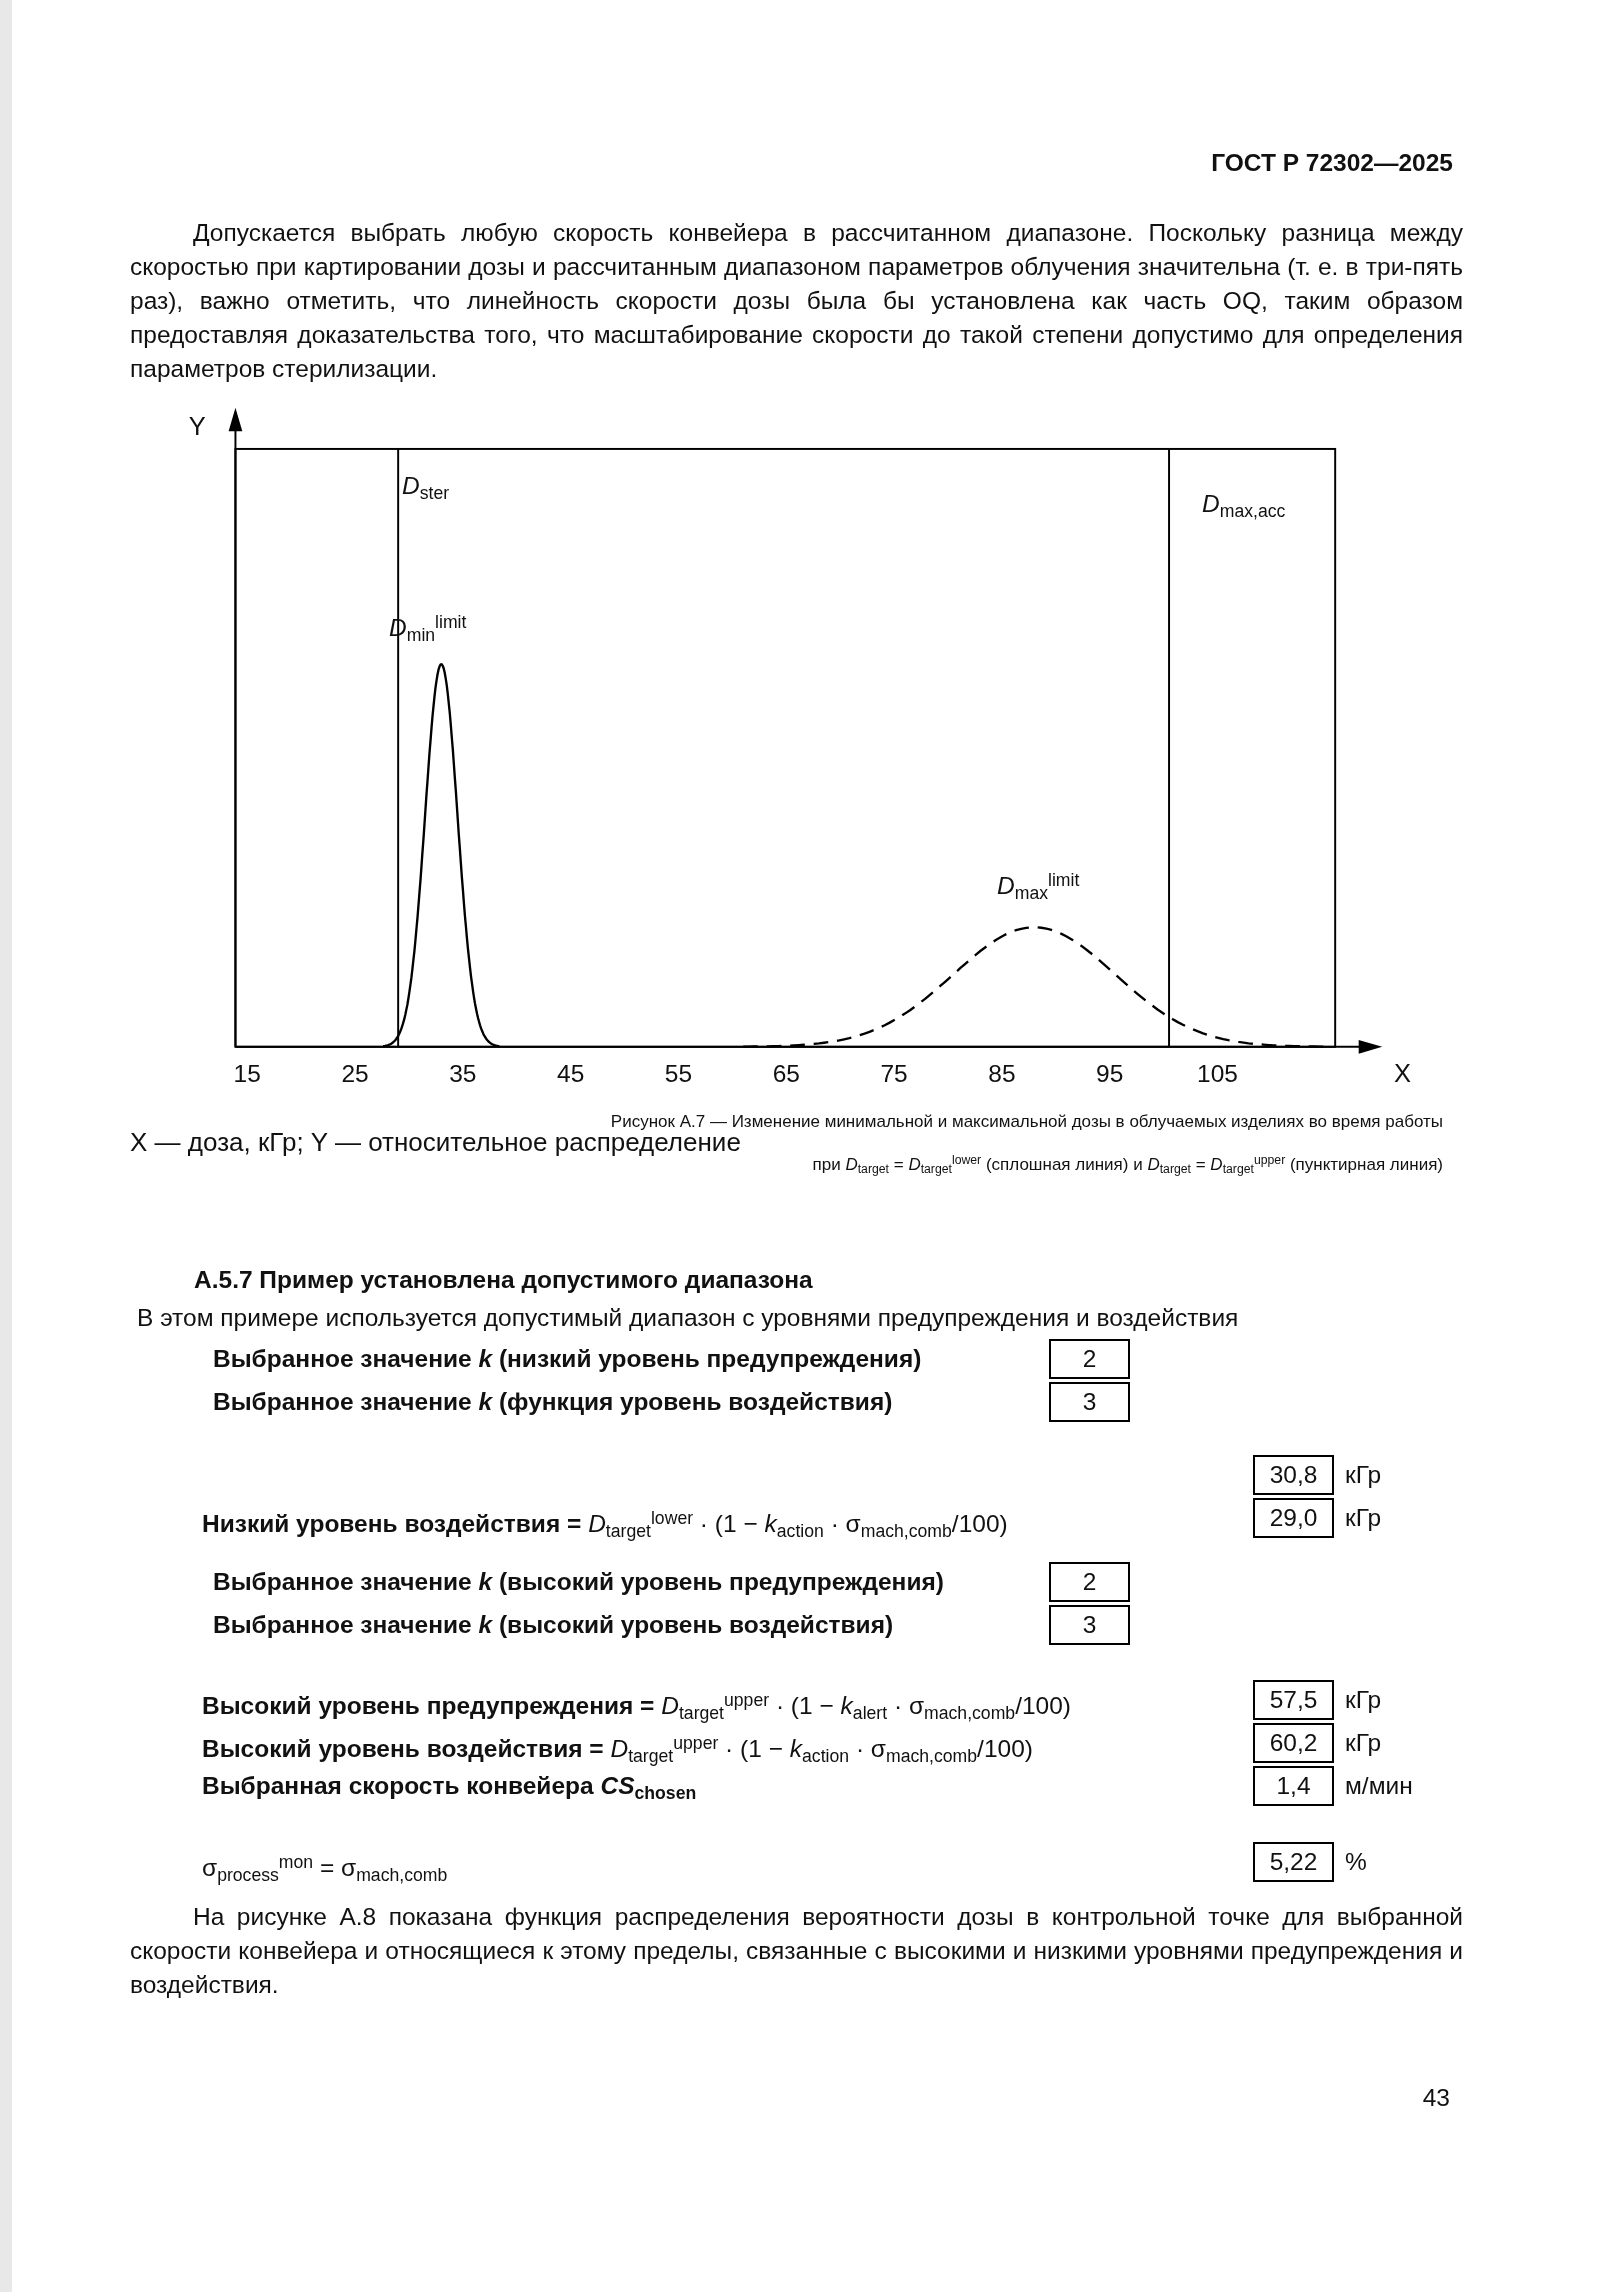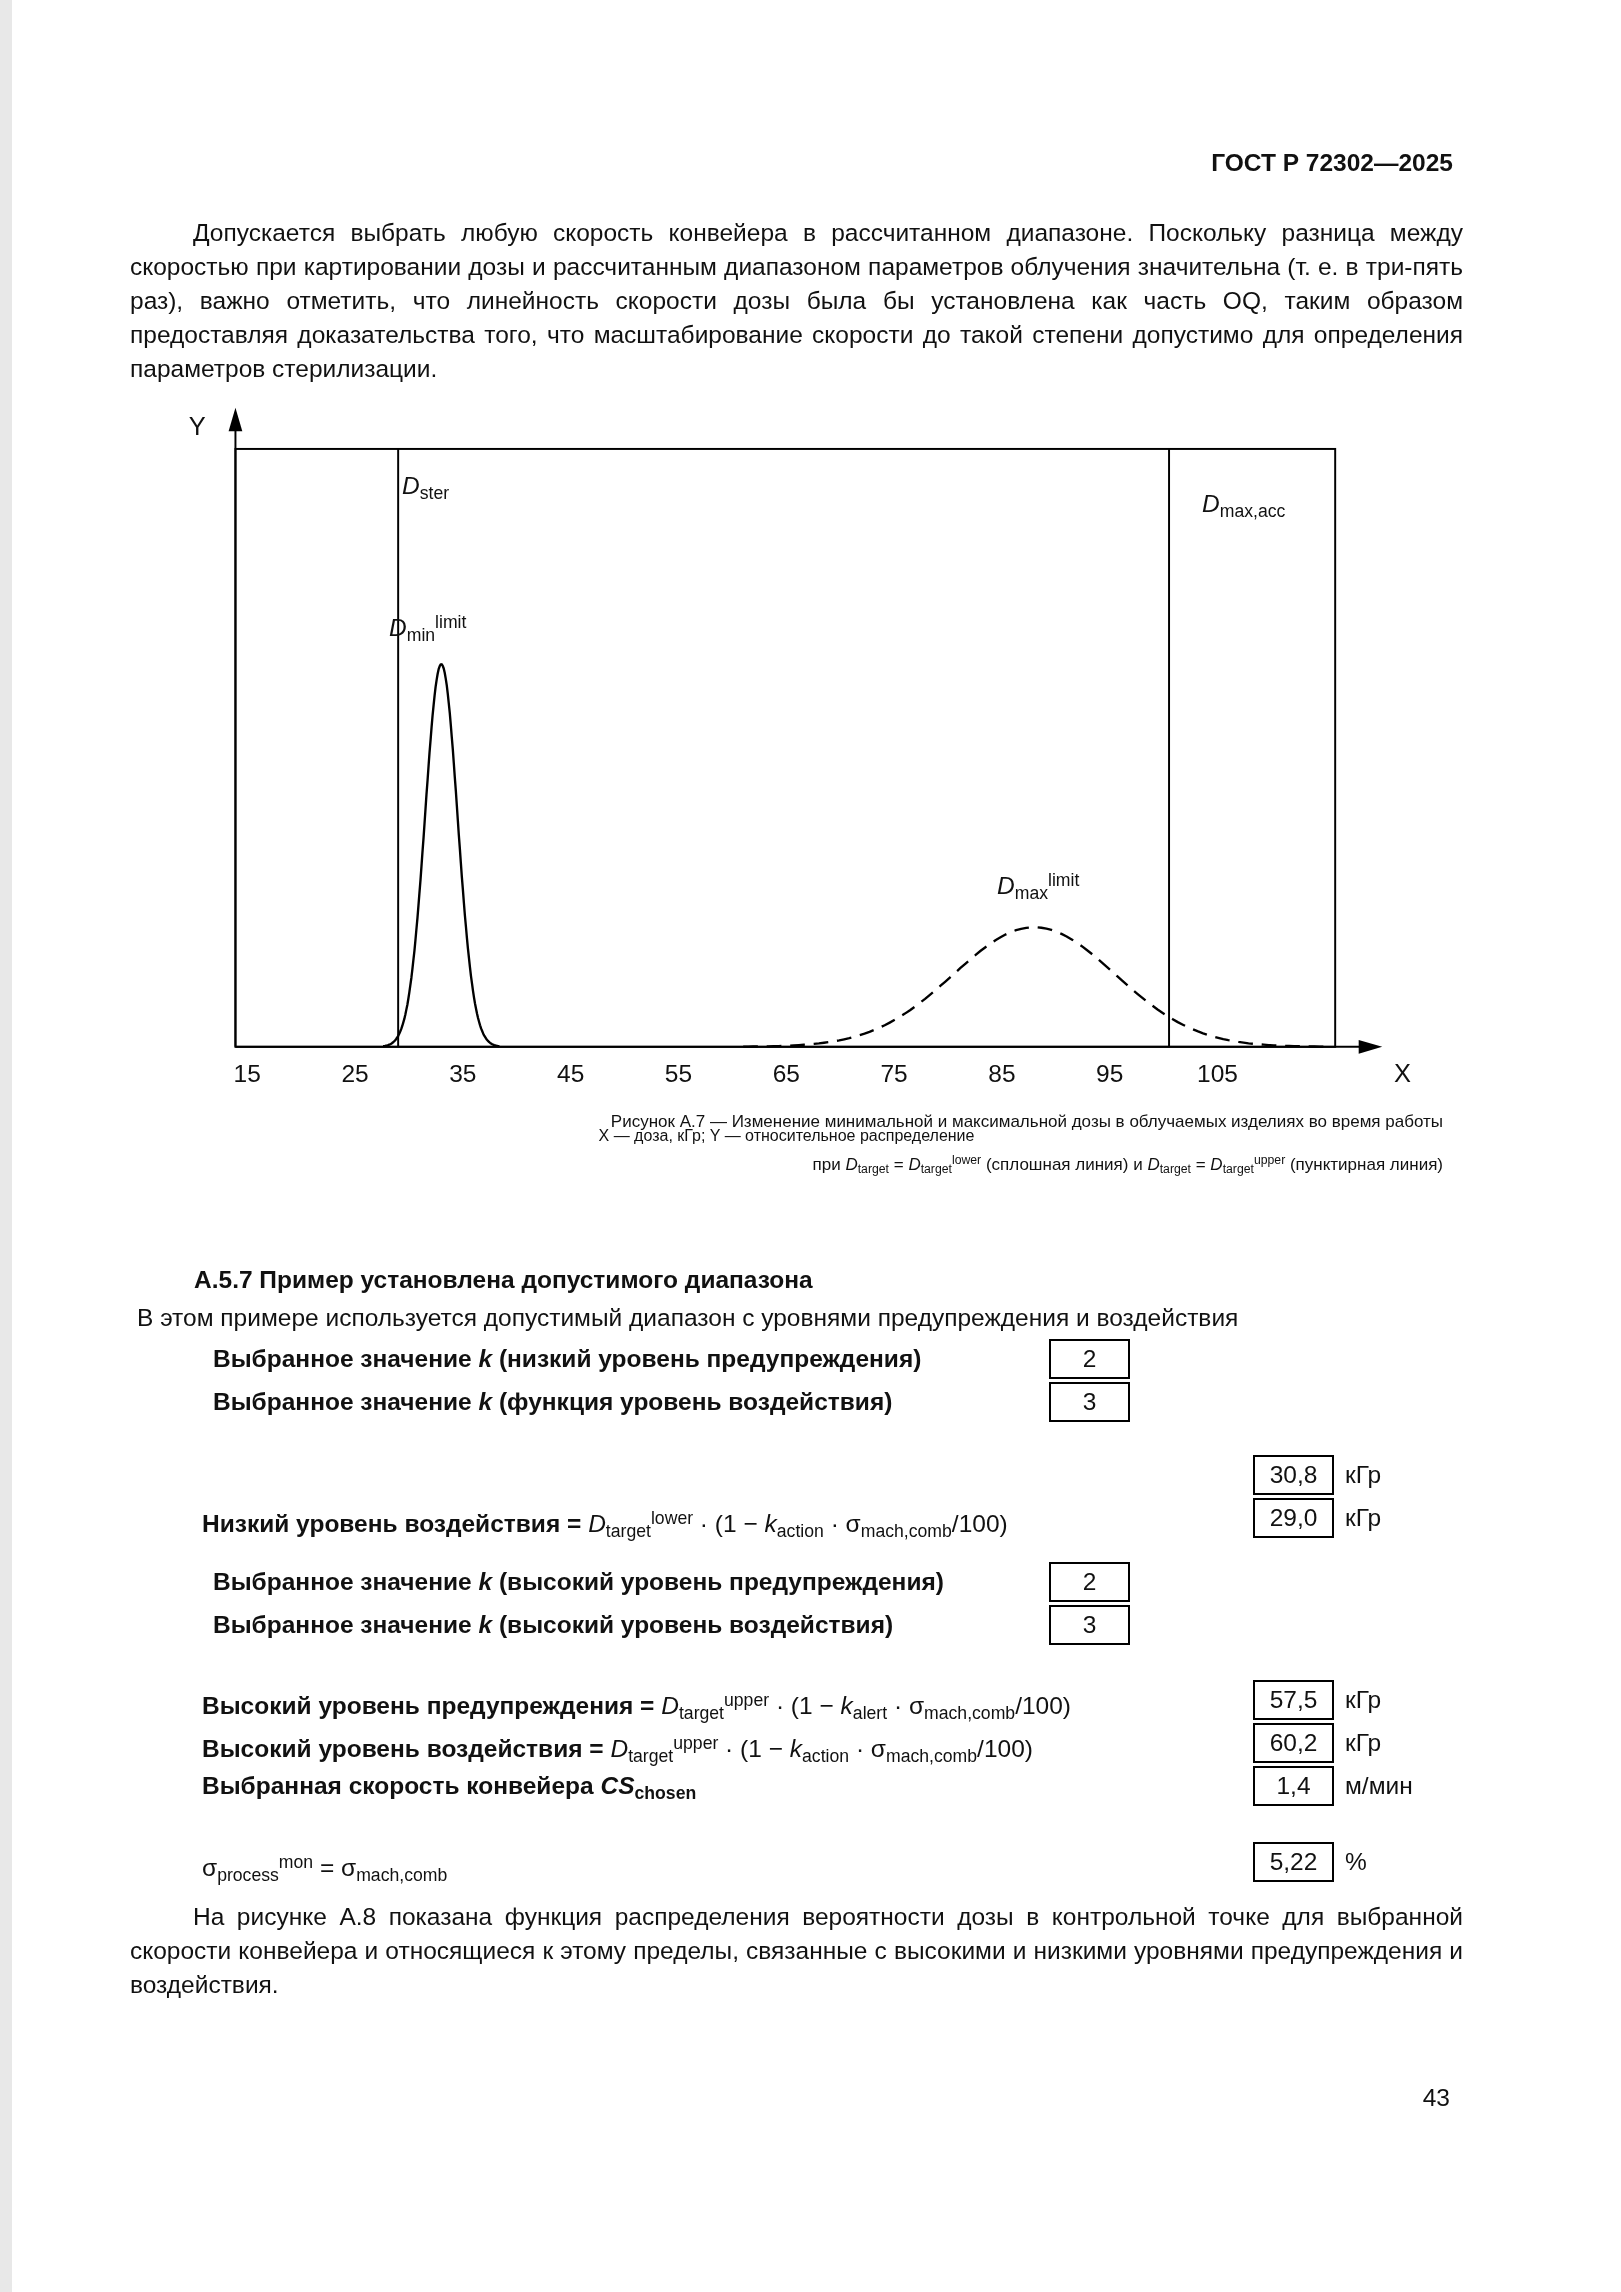--- a/index.html
+++ b/index.html
@@ -24,21 +24,21 @@
   .intro{top:216px;}
   .closing{top:1900px;}
   .chart-wrap{position:absolute;left:147px;top:392px;width:1284px;height:701px;}
   #chart-svg{position:absolute;left:0;top:0;}
   #chart-svg text{font-family:"Liberation Sans",sans-serif;fill:#111;}
   .chart-label{
     position:absolute;font-size:24.5px;white-space:nowrap;
   }
   .axis-caption{
     position:absolute;left:118px;top:1127px;width:1313px;
-    text-align:center;font-size:16px;
+    text-align:left;font-size:26px;
   }
   .fig-caption{
     position:absolute;left:118px;top:1102px;width:1313px;
     text-align:right;font-size:17px;line-height:39px;
   }
   .sec-heading{
     position:absolute;left:182px;top:1266px;
     font-size:24.5px;font-weight:700;
   }
   .sec-note{

